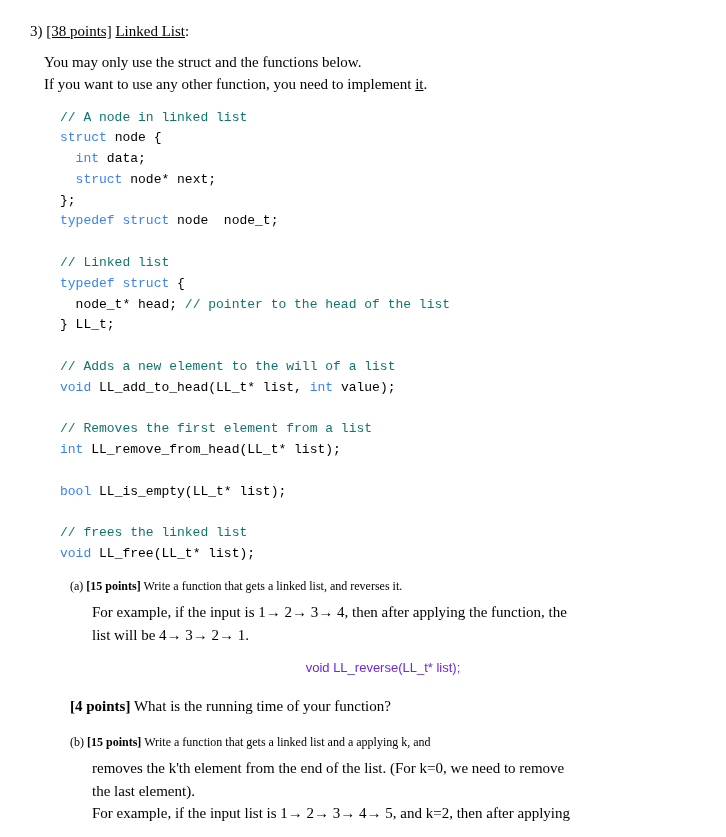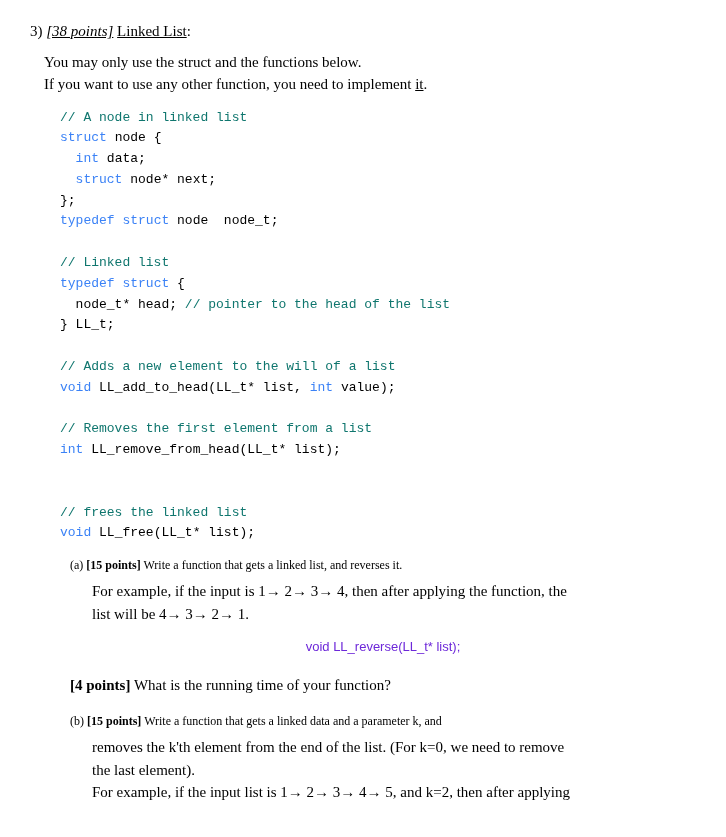--- a/index.html
+++ b/index.html
@@ -83,21 +83,21 @@
       margin-left: 40px;
       margin-bottom: 16px;
       font-size: 15px;
     }
   </style>
 </head>
 <body>
 
 <div class="question-header">
   <span class="question-number">3)</span>
-  <span style="text-decoration: underline; font-style: italic;">[38 points]</span>
+  <span style="text-decoration: underline;">[38 points]</span>
   <span style="text-decoration: underline;">Linked List</span><span>:</span>
 </div>
 
 <div class="question-desc">
   <div>You may only use the struct and the functions below.</div>
   <div>
     If you want to use any other function, you need to implement <span style="text-decoration: underline;">it</span>.
   </div>
 </div>
 
@@ -127,20 +127,24 @@
     <span class="keyword">void</span>
     <span> LL_add_to_head(LL_t* list, </span><span class="keyword">int</span><span> value);</span>
   </div>
   <br>
   <div><span class="comment">// Removes the first element from a list</span></div>
   <div>
     <span class="keyword">int</span>
     <span> LL_remove_from_head(LL_t* list);</span>
   </div>
   <br>
+  <div>
+    <span class="keyword">bool</span>
+    <span> LL_is_empty(LL_t* list);</span>
+  </div>
   <br>
   <div><span class="comment">// frees the linked list</span></div>
   <div>
     <span class="keyword">void</span>
     <span> LL_free(LL_t* list);</span>
   </div>
 </div>
 
 <div class="part">
   <div class="part-header">
@@ -163,21 +167,21 @@
 
 <div class="running-time">
   <span class="bold">[4 points]</span>
   <span>What is the running time of your function?</span>
 </div>
 
 <div class="part">
   <div class="part-header">
     <span>(b)</span>
     <span class="bold">[15 points]</span>
-    <span>Write a function that gets a linked data and a parameter k, and</span>
+    <span>Write a function that gets a linked list and a applying k, and</span>
   </div>
   <div class="part-body">
     <div>removes the k'th element from the end of the list. (For k=0, we need to remove</div>
     <div>the last element).</div>
     <div>
       For example, if the input list is 1→ 2→ 3→ 4→ 5, and k=2, then after applying
     </div>
 
   </div>
 </div>

